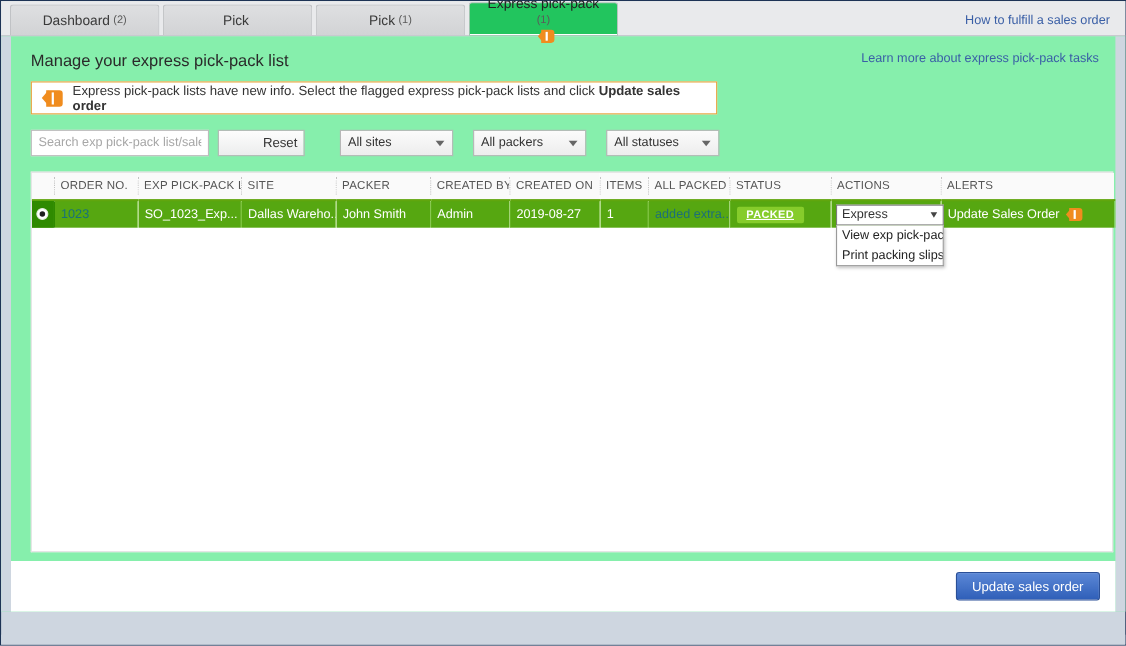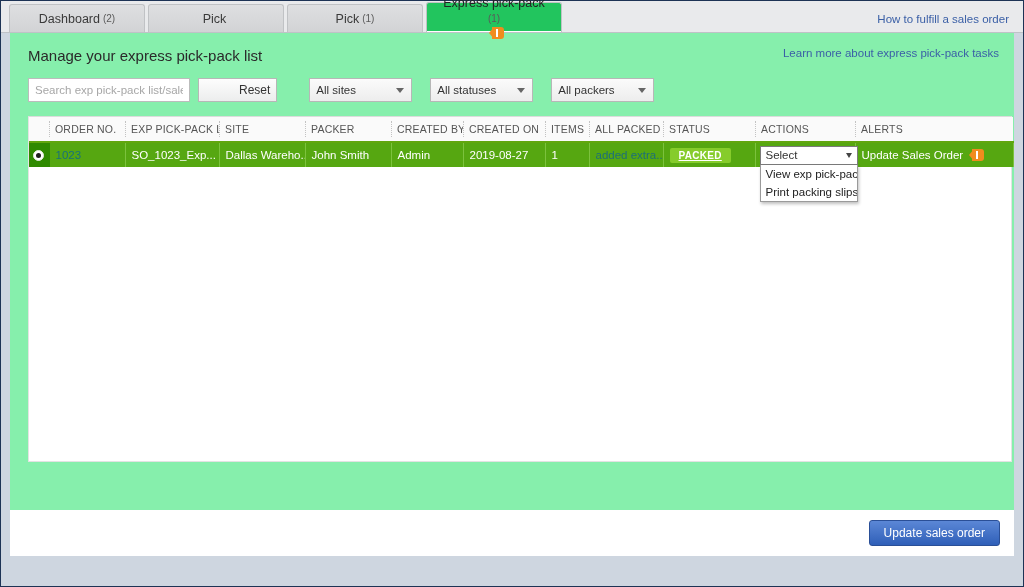--- a/index.html
+++ b/index.html
@@ -376,34 +376,42 @@
       </span>
     </div>
     <div class="help-link">How to fulfill a sales order</div>
   </div>
 
   <div class="content">
     <div class="inner">
       <div class="page-title">Manage your express pick-pack list</div>
       <div class="learn-link">Learn more about express pick-pack tasks</div>
 
+      <div class="banner">
+        <span class="flag">
+          <span class="point"></span>
+            <span class="body"></span>
+            <span class="bang"></span>
+        </span>
+        <span><span>Express pick-pack lists have new info. Select the flagged express pick-pack lists and click </span><b>Update sales order</b></span>
+      </div>
 
       <div class="filterbar">
         <input class="search-input" type="text" placeholder="Search exp pick-pack list/sales" style="">
         <button class="btn-reset">Reset</button>
         <div class="sel">
           <span>All sites</span>
           <span class="caret"></span>
         </div>
         <div class="sel">
-          <span>All statuses</span>
+          <span>All packers</span>
           <span class="caret"></span>
         </div>
         <div class="sel">
-          <span>All packers</span>
+          <span>All statuses</span>
           <span class="caret"></span>
         </div>
       </div>
 
       <div class="refresh-box">
         <div class="refresh-text">
           <div>Last refreshed at</div>
           <div class="time">12:13 PM</div>
         </div>
         <div class="refresh-btn">
@@ -460,21 +468,21 @@
               <td>Admin</td>
               <td>2019-08-27</td>
               <td>1</td>
               <td class="note-cell">added extra...</td>
               <td>
                 <span class="badge">PACKED</span>
               </td>
               <td class="actions-cell">
                 <div class="dd-wrap">
                   <div class="dd">
-                    <span>Select</span>
+                    <span>Express</span>
                     <span class="caret"></span>
                   </div>
                   <div class="dd-menu">
                     <div class="dd-item">View exp pick-pack</div>
                     <div class="dd-item">Print packing slips</div>
                   </div>
                 </div>
               </td>
               <td class="alerts-cell">
                 <div class="alert-cell-inner">

